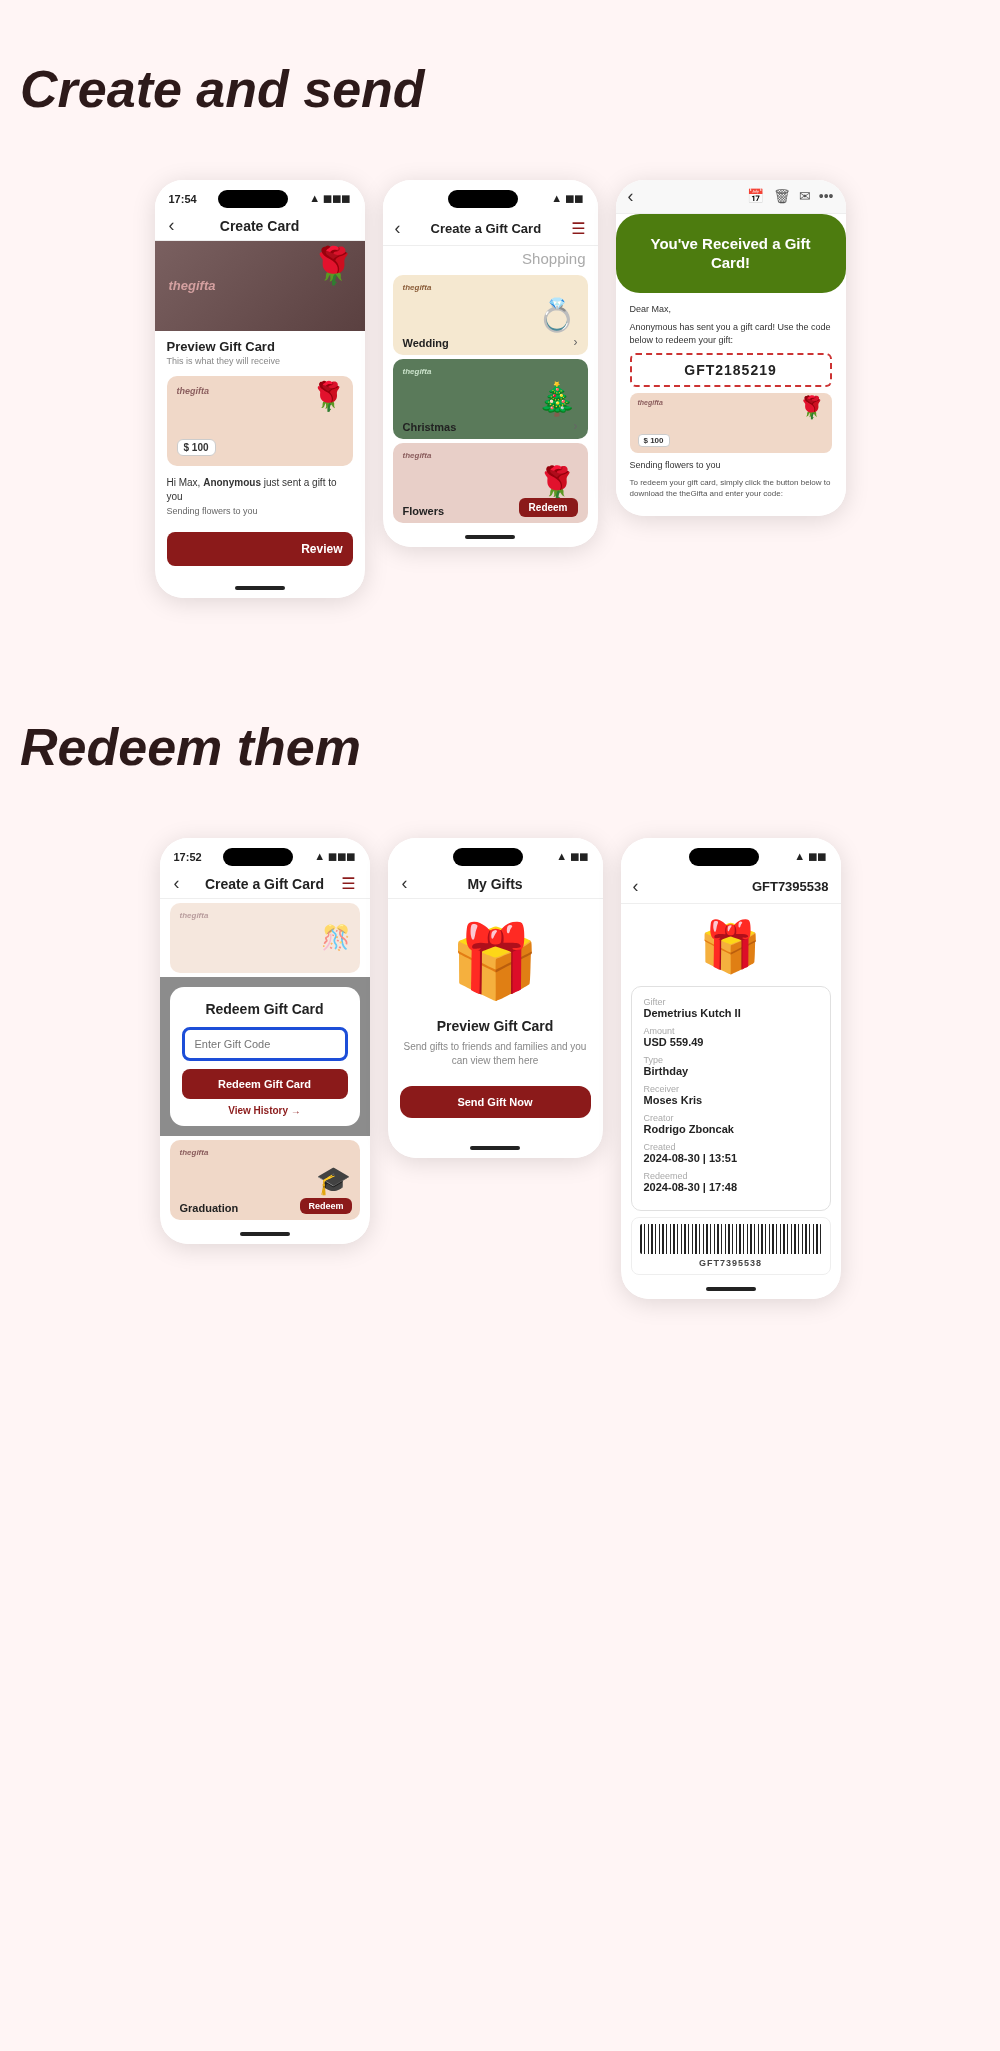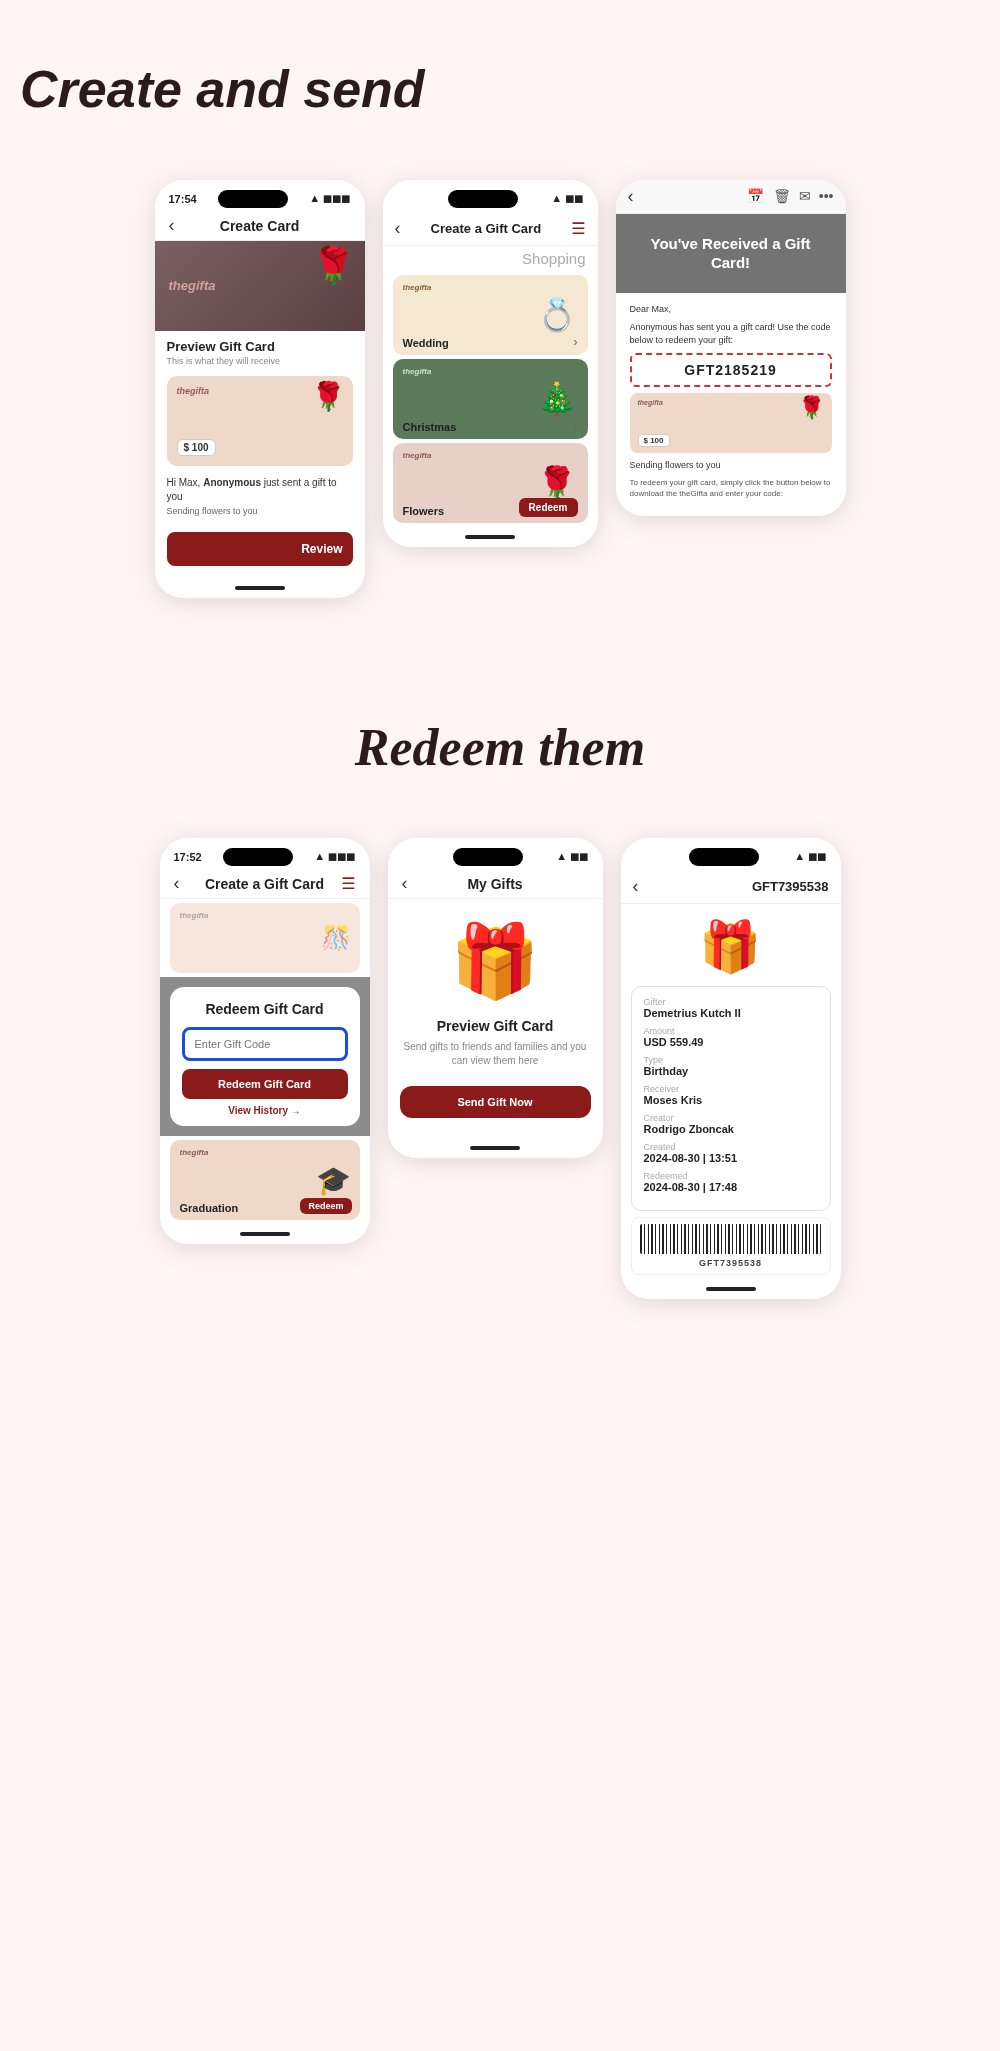--- a/index.html
+++ b/index.html
@@ -239,23 +239,24 @@
       align-items: center;
       justify-content: space-between;
       padding: 6px 12px;
       background: #f8f8f8;
       border-bottom: 1px solid #eee;
     }
     .p3-topbar .back-arrow { font-size: 18px; color: #333; }
     .p3-topbar .icons { display: flex; gap: 8px; font-size: 14px; color: #555; }
 
     .p3-email-header {
-      background: #737373;
+      background: #4d7c0f;
       padding: 20px 14px;
       text-align: center;
+      border-radius: 24px;
     }
     .p3-email-header h2 {
       color: #fff;
       font-size: 15px;
       font-weight: 800;
       line-height: 1.3;
     }
 
     .p3-email-body { padding: 10px 14px; background: #fff; }
     .p3-email-body p { font-size: 9px; color: #333; margin-bottom: 6px; line-height: 1.4; }
@@ -297,23 +298,22 @@
       font-size: 8px;
       font-weight: 700;
       color: #333;
     }
     .p3-mini-card .rose-xs { position: absolute; right: 6px; top: 2px; font-size: 22px; }
 
     .p3-email-body .note-text { font-size: 8px; color: #555; line-height: 1.4; margin-top: 4px; }
 
     
     .section-hero2 {
-      text-align: center;
+      text-align: left;
       padding: 60px 20px 30px;
-      font-family: Liberation Serif, serif;
     }
     .section-hero2 h1 {
       font-size: 52px;
       font-weight: 900;
       color: #2d1a1a;
       line-height: 1.15;
       font-style: italic;
     }
 
     

